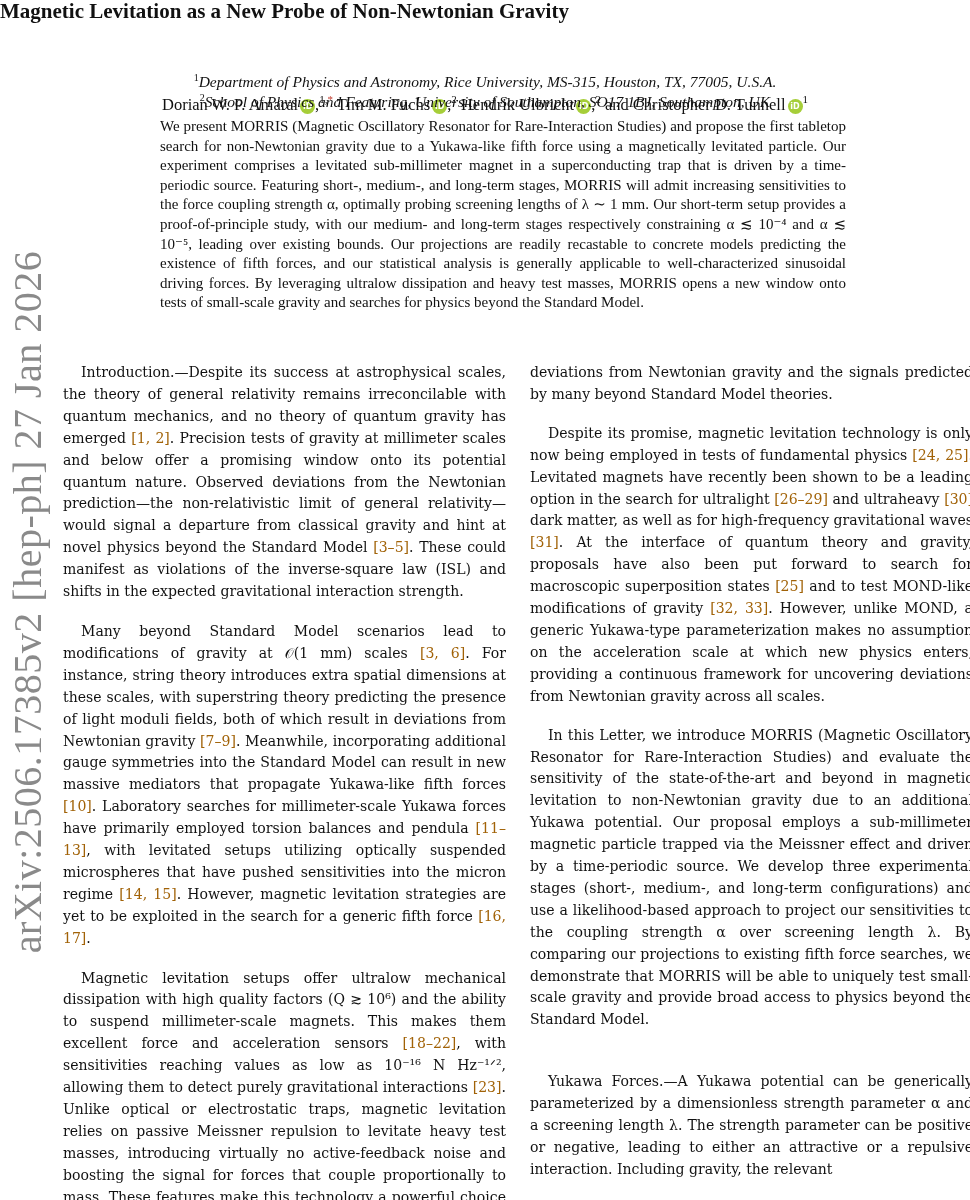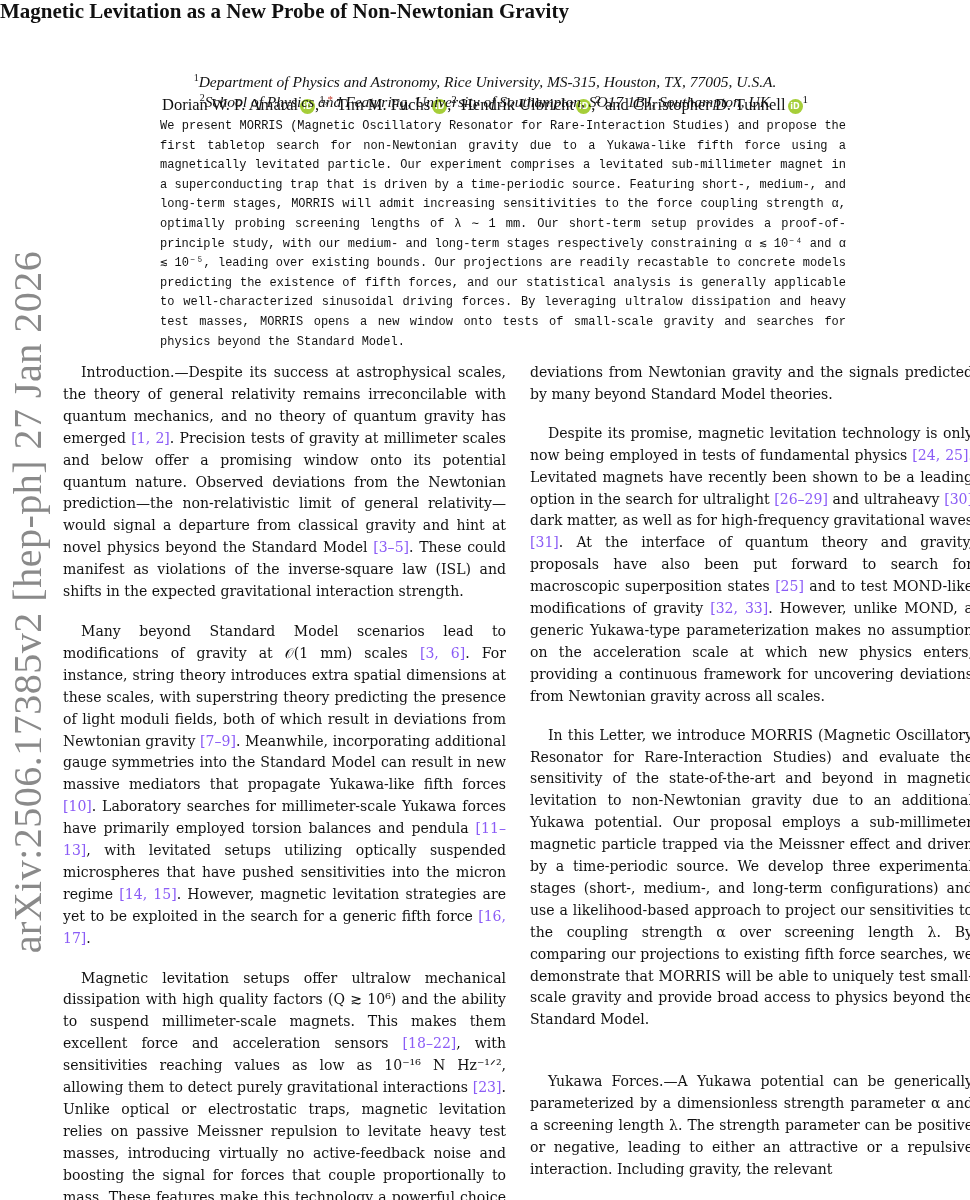--- a/index.html
+++ b/index.html
@@ -14,33 +14,33 @@
   .authors { position: absolute; top: 40px; left: 0; width: 970px; text-align: center;
              font-family: "Liberation Serif", serif; font-size: 16.5px; line-height: 22px; margin-top: 48px; }
   .authors sup { font-size: 11px; }
   .authors .star { color: #c0392b; }
   .orcid { display: inline-block; width: 15px; height: 15px; border-radius: 50%; background: #a6ce39;
            color: #fff; font-family: "DejaVu Sans", sans-serif; font-size: 8px; font-weight: bold;
            line-height: 15px; text-align: center; vertical-align: 1px; margin-left: 2px; }
   .affil { position: absolute; left: 0; width: 970px; text-align: center; font-family: "Liberation Serif", serif;
            font-style: italic; font-size: 15.5px; line-height: 20px; }
   .affil sup { font-style: normal; font-size: 10px; }
-  .abstract { position: absolute; top: 117px; left: 160px; width: 686px; font-family: Liberation Mono, monospace;
-              font-size: 12px; line-height: 19.6px; text-align: justify; }
+  .abstract { position: absolute; top: 117px; left: 160px; width: 686px; font-family: Liberation Serif, serif;
+              font-size: 15px; line-height: 19.6px; text-align: justify; }
   .col { position: absolute; top: 362px; width: 443px; font-family: "DejaVu Serif", serif;
          font-size: 14.05px; line-height: 21.9px; text-align: justify; hyphens: auto; }
   .col.left { left: 63px; }
   .col.right { left: 530px; }
   .col p { margin: 0; text-indent: 18px; }
   .col p.cont { text-indent: 0; }
   .col p.gap { margin-top: 17px; }
   .col p.gap2 { margin-top: 40px; }
   .col .sp { margin-top: 18px; }
   .runin { }
-  .cite { color: #8b5cf6; }
+  .cite { color: #a16207; }
 </style>
 </head>
 <body>
 
 <div class="sidebar-stamp">
   <span>arXiv:2506.17385v2  [hep-ph]  27 Jan 2026</span>
 </div>
 
 <div class="title">Magnetic Levitation as a New Probe of Non-Newtonian Gravity</div>
 

